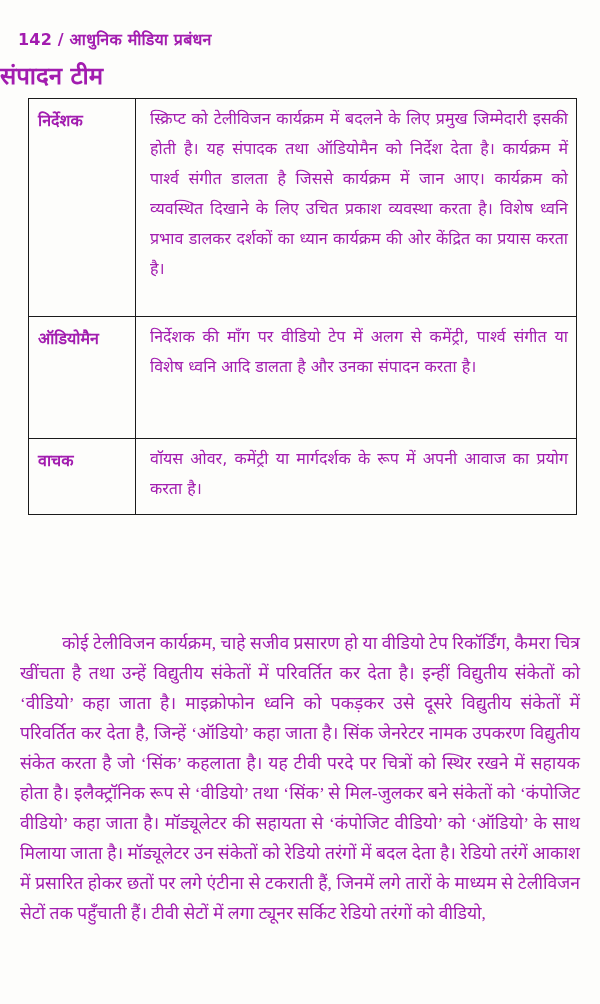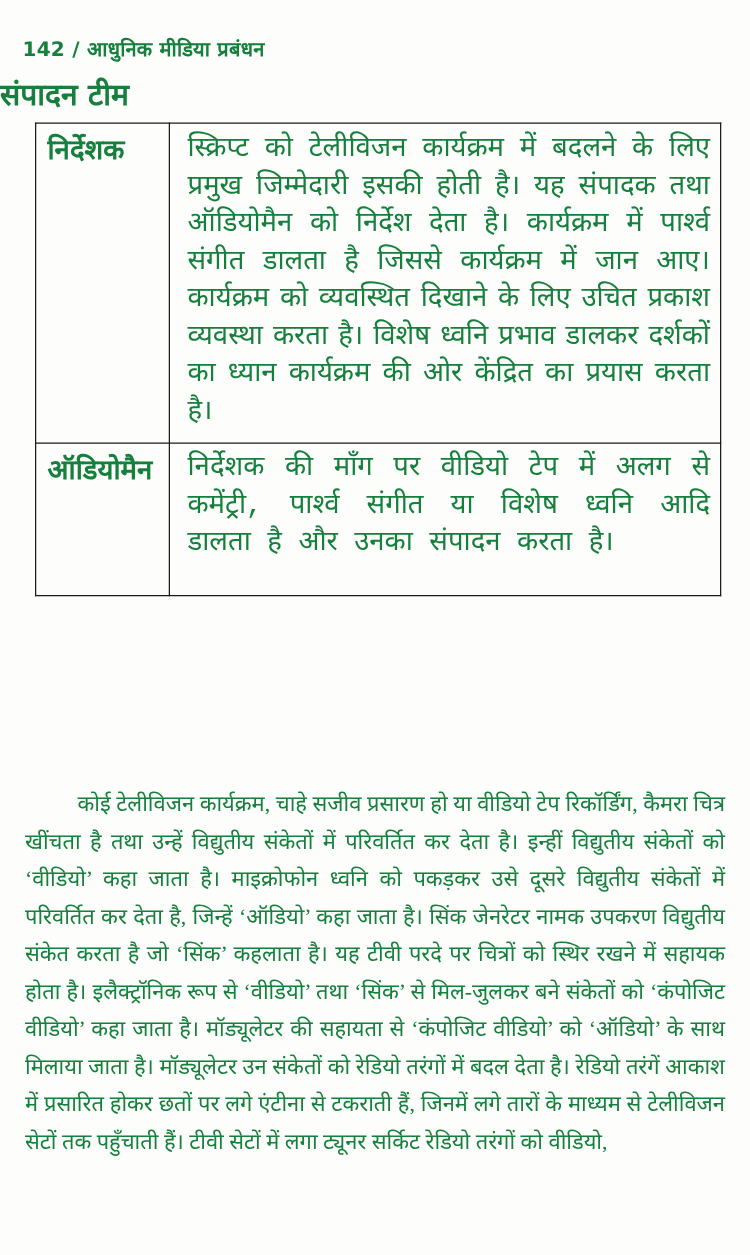--- a/index.html
+++ b/index.html
@@ -4,21 +4,21 @@
 <style>
   * { margin: 0; padding: 0; box-sizing: border-box; }
   html, body {
     font-family: "DejaVu Sans", sans-serif;
   }
   .page {
     position: relative;
     width: 600px;
     height: 1004px;
     background: #fdfdfb;
-    color: #15803d;
+    color: #a21caf;
     overflow: hidden;
   }
   .page-header {
     position: absolute;
     left: 18px;
     top: 28px;
     font-size: 16px;
     font-weight: 600;
     letter-spacing: 0.2px;
     white-space: nowrap;
@@ -36,35 +36,35 @@
     position: absolute;
     left: 28px;
     top: 98px;
     width: 549px;
     border-collapse: collapse;
     table-layout: fixed;
   }
   .team-table td {
     border: 1.6px solid #1b1b1b;
     vertical-align: top;
-    font-size: 22px;
+    font-size: 16px;
     line-height: 30px;
   }
   .team-table td.role-cell {
     width: 107px;
     font-weight: 700;
     padding: 7px 4px 7px 9px;
   }
   .team-table td.desc-cell {
     padding: 5px 8px 10px 14px;
     text-align: justify;
   }
   .team-table tr.row-director td.desc-cell   { height: 218px; }
   .team-table tr.row-editor td.desc-cell     { height: 128px; }
-  .team-table tr.row-audioman td.desc-cell   { height: 122px; font-family: Liberation Mono, monospace; }
+  .team-table tr.row-audioman td.desc-cell   { height: 122px; }
   .team-table tr.row-announcer td.desc-cell  { height: 69px; }
   .body-paragraph {
     position: absolute;
     left: 20px;
     top: 628px;
     width: 560px;
     font-size: 17.5px;
     line-height: 30px;
     text-align: justify;
     text-indent: 42px;
@@ -83,18 +83,22 @@
   <table class="team-table">
     <tbody>
       <tr class="row-director">
         <td class="role-cell">निर्देशक</td>
         <td class="desc-cell">स्क्रिप्ट को टेलीविजन कार्यक्रम में बदलने के लिए प्रमुख जिम्मेदारी इसकी होती है। यह संपादक तथा ऑडियोमैन को निर्देश देता है। कार्यक्रम में पार्श्व संगीत डालता है जिससे कार्यक्रम में जान आए। कार्यक्रम को व्यवस्थित दिखाने के लिए उचित प्रकाश व्यवस्था करता है। विशेष ध्वनि प्रभाव डालकर दर्शकों का ध्यान कार्यक्रम की ओर केंद्रित का प्रयास करता है।</td>
       </tr>
       <tr class="row-audioman">
         <td class="role-cell">ऑडियोमैन</td>
         <td class="desc-cell">निर्देशक की माँग पर वीडियो टेप में अलग से कमेंट्री, पार्श्व संगीत या विशेष ध्वनि आदि डालता है और उनका संपादन करता है।</td>
       </tr>
+      <tr class="row-announcer">
+        <td class="role-cell">वाचक</td>
+        <td class="desc-cell">वॉयस ओवर, कमेंट्री या मार्गदर्शक के रूप में अपनी आवाज का प्रयोग करता है।</td>
+      </tr>
     </tbody>
   </table>
 
   <p class="body-paragraph">कोई टेलीविजन कार्यक्रम, चाहे सजीव प्रसारण हो या वीडियो टेप रिकॉर्डिंग, कैमरा चित्र खींचता है तथा उन्हें विद्युतीय संकेतों में परिवर्तित कर देता है। इन्हीं विद्युतीय संकेतों को ‘वीडियो’ कहा जाता है। माइक्रोफोन ध्वनि को पकड़कर उसे दूसरे विद्युतीय संकेतों में परिवर्तित कर देता है, जिन्हें ‘ऑडियो’ कहा जाता है। सिंक जेनरेटर नामक उपकरण विद्युतीय संकेत करता है जो ‘सिंक’ कहलाता है। यह टीवी परदे पर चित्रों को स्थिर रखने में सहायक होता है। इलैक्ट्रॉनिक रूप से ‘वीडियो’ तथा ‘सिंक’ से मिल-जुलकर बने संकेतों को ‘कंपोजिट वीडियो’ कहा जाता है। मॉड्यूलेटर की सहायता से ‘कंपोजिट वीडियो’ को ‘ऑडियो’ के साथ मिलाया जाता है। मॉड्यूलेटर उन संकेतों को रेडियो तरंगों में बदल देता है। रेडियो तरंगें आकाश में प्रसारित होकर छतों पर लगे एंटीना से टकराती हैं, जिनमें लगे तारों के माध्यम से टेलीविजन सेटों तक पहुँचाती हैं। टीवी सेटों में लगा ट्यूनर सर्किट रेडियो तरंगों को वीडियो,</p>
 
 </div>
 
 </body></html>

